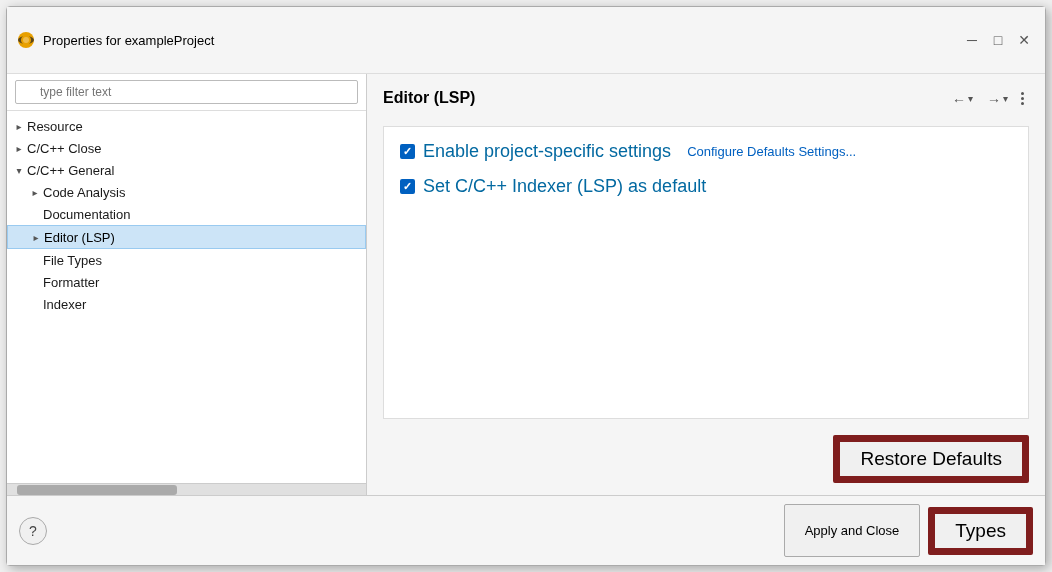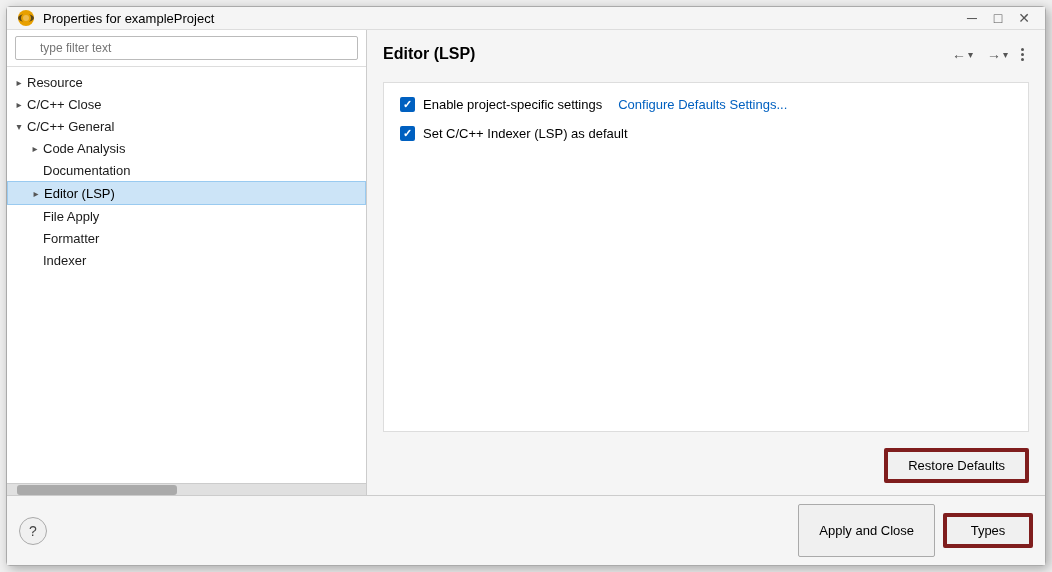--- a/index.html
+++ b/index.html
@@ -23,21 +23,21 @@
       border-radius: 4px;
       box-shadow: 3px 3px 12px rgba(0,0,0,0.3);
       display: flex;
       flex-direction: column;
     }
 
     
     .title-bar {
       display: flex;
       align-items: center;
-      padding: 0 10px;
+      padding: 22px 10px;
       background: #f5f5f5;
       border-bottom: 1px solid #ddd;
       gap: 8px;
     }
     .title-bar-icon {
       width: 18px;
       height: 18px;
       flex-shrink: 0;
     }
     .title-bar-text {
@@ -235,43 +235,43 @@
       border-radius: 2px;
     }
     .cb-check {
       color: #fff;
       font-size: 11px;
       font-weight: 700;
       line-height: 1;
     }
 
     .cb-label {
-      font-size: 13px;
-      color: #000000;
+      font-size: 18px;
+      color: #0369a1;
     }
     .link-text {
       color: #0060c0;
       text-decoration: none;
       font-size: 13px;
       cursor: pointer;
       margin-left: 8px;
     }
 
     
     .right-footer {
       display: flex;
       justify-content: flex-end;
       gap: 8px;
       padding-top: 4px;
     }
 
     .btn {
       padding: 6px 20px;
-      font-size: 13px;
-      border: 4px solid #7f1d1d;
+      font-size: 19px;
+      border: 7px solid #7f1d1d;
       background: #f0f0f0;
       cursor: pointer;
       border-radius: 2px;
       color: #000;
       min-width: 90px;
     }
 
     
     .dialog-footer {
       display: flex;
@@ -362,21 +362,21 @@
           <span class="item-label">Documentation</span>
         </div>
 
         <div class="tree-item indent-2 selected">
           <span class="tree-chevron">▸</span>
           <span class="item-label">Editor (LSP)</span>
         </div>
 
         <div class="tree-item indent-2">
           <span class="tree-chevron placeholder">&nbsp;&nbsp;</span>
-          <span class="item-label">File Apply</span>
+          <span class="item-label">File Types</span>
         </div>
 
         <div class="tree-item indent-2">
           <span class="tree-chevron placeholder">&nbsp;&nbsp;</span>
           <span class="item-label">Formatter</span>
         </div>
 
         <div class="tree-item indent-2">
           <span class="tree-chevron placeholder">&nbsp;&nbsp;</span>
           <span class="item-label">Indexer</span>

